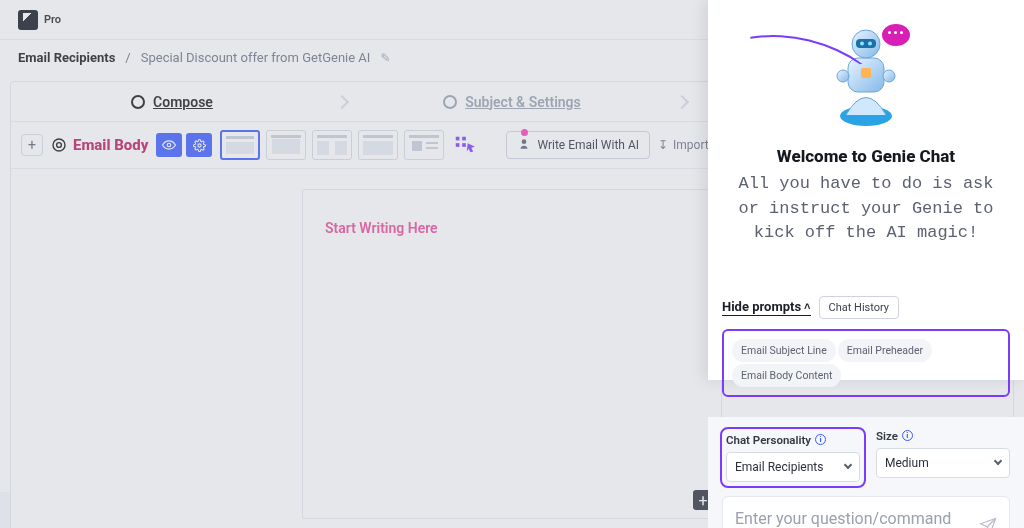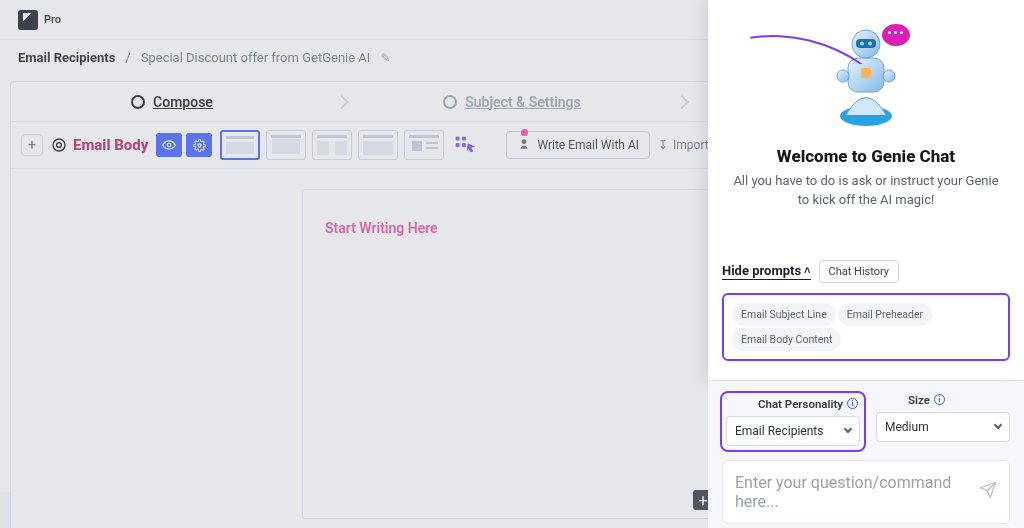--- a/index.html
+++ b/index.html
@@ -56,32 +56,32 @@
   .panel{position:absolute;right:0;top:0;width:316px;height:380px;background:#fff;box-shadow:-4px 0 14px rgba(20,25,40,0.10);display:flex;flex-direction:column;}
   .panel-top{padding:20px 14px 8px;text-align:center;}
   .mascot{width:100px;height:120px;margin:0 auto 6px;position:relative;}
   .swoosh{position:absolute;width:150px;height:140px;left:-130px;top:-12px;border:2px solid #7b3bff;border-color:#7b3bff transparent transparent transparent;border-radius:100% 0 0 0;transform:rotate(35deg);pointer-events:none;}
   .speech{position:absolute;right:6px;top:4px;width:28px;height:22px;background:#d81fb6;border-radius:50%;}
   .speech:after{content:"";position:absolute;left:6px;bottom:-5px;border:5px solid transparent;border-top-color:#d81fb6;}
   .speech .dots{position:absolute;left:6px;top:7px;display:flex;gap:3px;}
   .speech .dots span{width:3px;height:3px;border-radius:50%;background:#fff;display:block;}
   .robot svg{display:block;margin:0 auto;}
   .welcome{font-weight:800;font-size:17px;color:#14181f;margin-top:2px;}
-  .subtitle{font-size:13px;color:#5b6170;margin-top:6px;line-height:1.45;padding:0 10px;}
+  .subtitle{font-size:17px;color:#5b6170;margin-top:6px;line-height:1.45;padding:0 10px;font-family:Liberation Mono, monospace;}
   .panel-mid{padding:8px 14px 0;}
   .prompts-header{display:flex;align-items:center;gap:8px;margin-top:34px;}
   .hide-prompts{font-size:13px;font-weight:700;color:#1a1e27;display:flex;align-items:center;gap:3px;cursor:pointer;border-bottom:1px solid #1a1e27;padding-bottom:1px;}
   .chat-history{font-size:11px;color:#3a3f4a;border:1px solid #cfd3df;border-radius:4px;padding:4px 9px;cursor:pointer;background:#fff;}
   .chips{margin-top:10px;border:2px solid #7b3bff;border-radius:6px;padding:8px;display:flex;gap:2px;flex-wrap:wrap;}
   .chip{font-size:10.5px;color:#5c6270;background:#f3f4f8;border-radius:14px;padding:5px 9px;cursor:pointer;white-space:nowrap;}
   .panel-form{background:#f6f7fb;margin-top:20px;padding:12px 14px 14px;flex:1;display:flex;flex-direction:column;gap:10px;}
   .field-row{display:flex;gap:12px;}
   .field{flex:1;}
   .field.highlight{outline:2px solid #7b3bff;border-radius:6px;padding:4px;}
-  .field-label{font-size:11.5px;color:#333843;font-weight:600;display:flex;align-items:center;gap:4px;margin-bottom:5px;margin-left:32px;}
+  .field-label{font-size:11.5px;color:#333843;font-weight:600;display:flex;align-items:center;gap:4px;margin-bottom:5px;}
   .info-ic{width:11px;height:11px;border:1px solid #3b5bff;border-radius:50%;color:#3b5bff;font-size:8px;display:flex;align-items:center;justify-content:center;font-weight:700;}
   .select{height:30px;background:#fff;border:1px solid #d7dbe3;border-radius:4px;padding:0 8px;display:flex;align-items:center;justify-content:space-between;font-size:12px;color:#2a2f3a;cursor:pointer;}
   .select .cv{transform:rotate(135deg);border-top:2px solid #5b6170;border-right:2px solid #5b6170;width:6px;height:6px;margin-top:-3px;}
   .chat-input{background:#fff;border:1px solid #e6e8ef;border-radius:6px;min-height:62px;padding:12px;display:flex;align-items:flex-start;justify-content:space-between;}
   .chat-input .ph{font-size:16px;color:#9aa1ae;}
   .send{color:#b7bcc9;cursor:pointer;align-self:center;}
   .caret-down{position:relative; top:1px;}
 </style>
 </head>
 <body>

